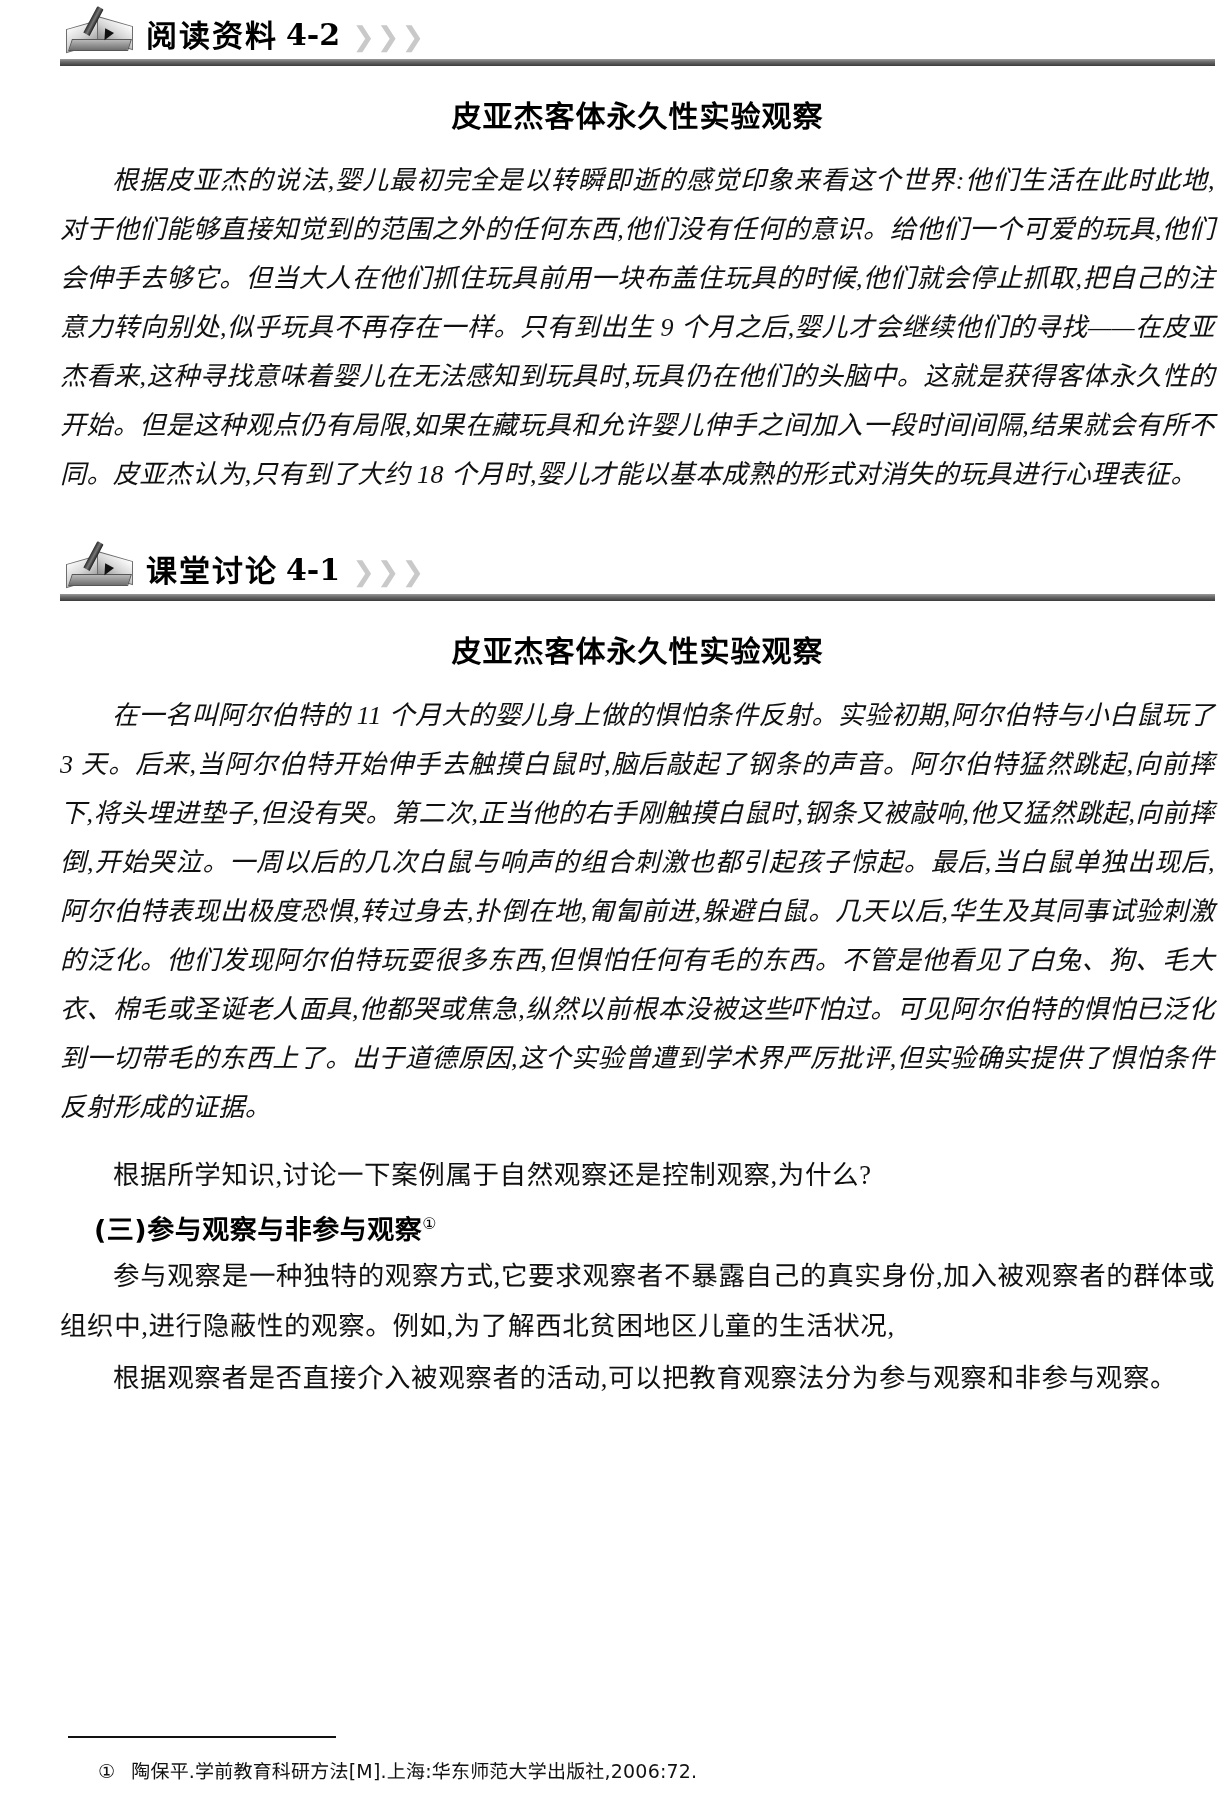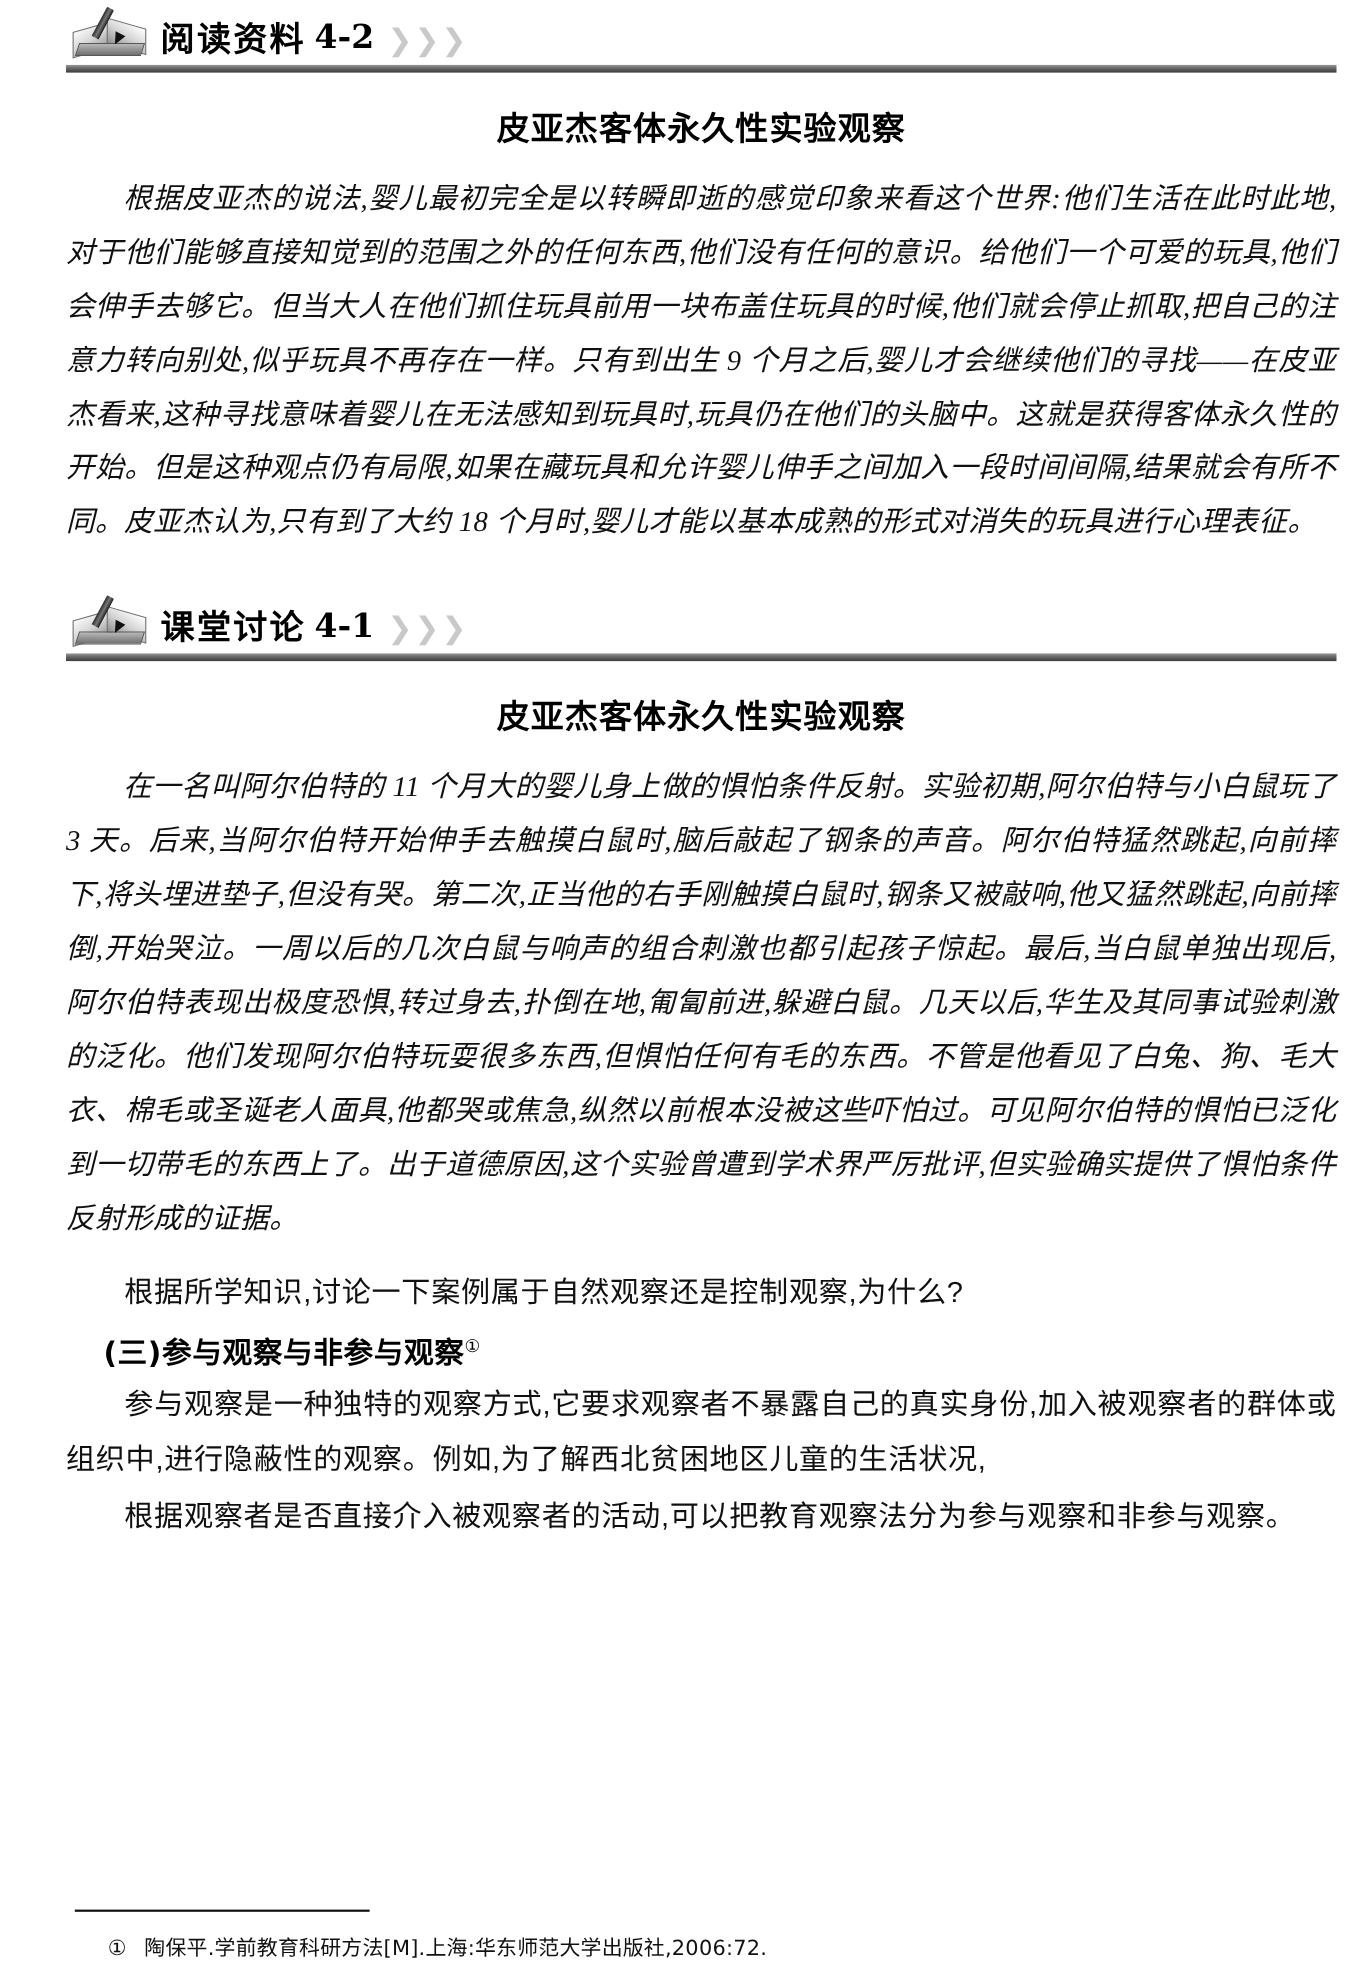--- a/index.html
+++ b/index.html
@@ -164,21 +164,21 @@
   }
   
   .para.kai {
     font-family: Liberation Serif, serif;
     font-style: italic;
     font-size: 26px;
     line-height: 49px;
     letter-spacing: 0.4px;
   }
   .para.hei {
-    font-family: Liberation Sans, sans-serif;
+    font-family: Liberation Serif, serif;
     font-size: 26.5px;
     line-height: 50px;
   }
 
   .gap-sm { height: 16px; }
   .gap-md { height: 34px; }
 
   
   .footnote-wrap {
     position: absolute;

